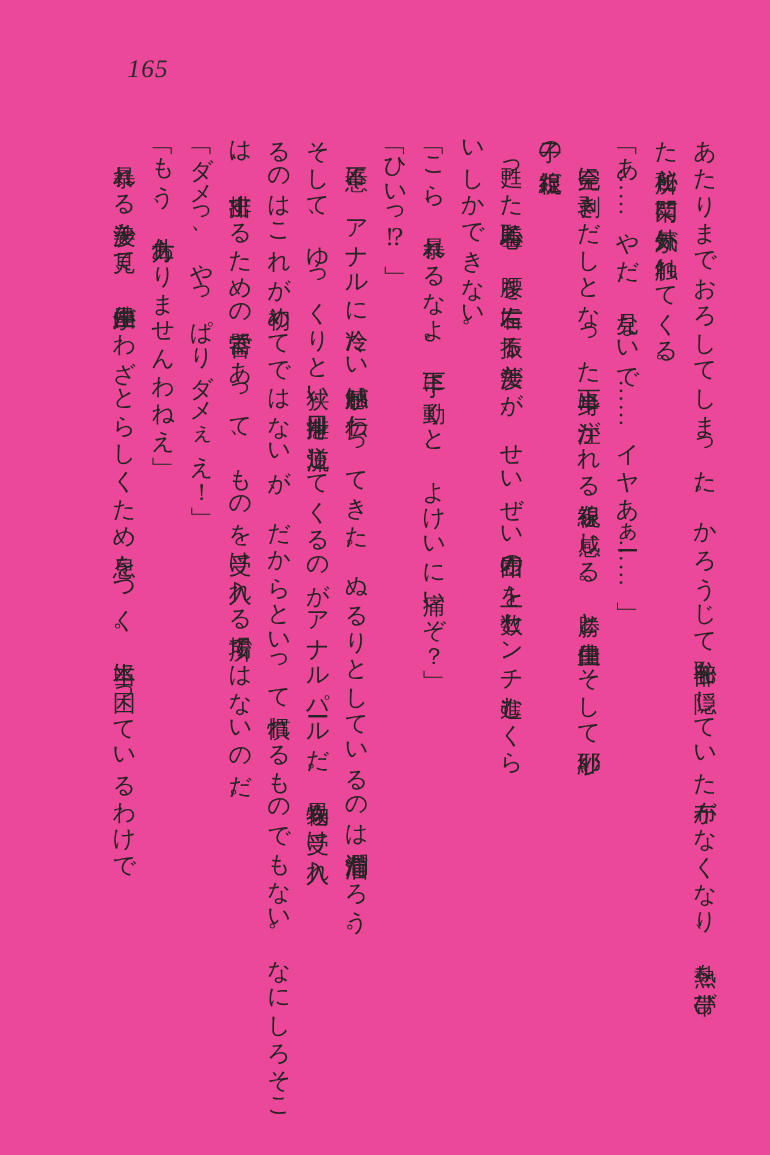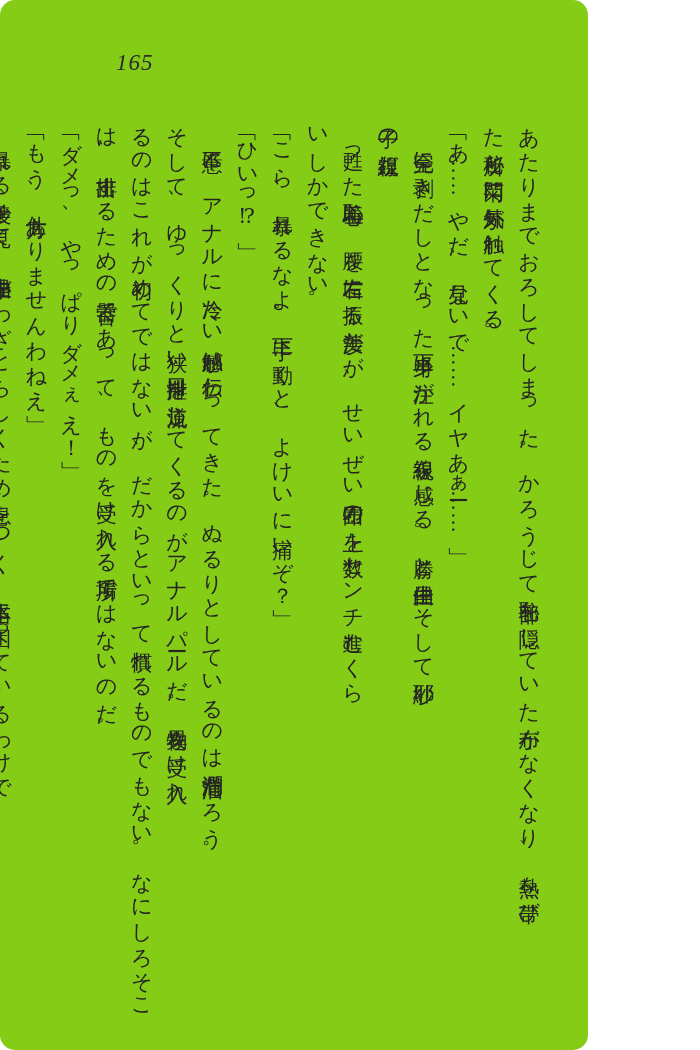--- a/index.html
+++ b/index.html
@@ -1,25 +1,24 @@
 <!DOCTYPE html>
 <html><head>
 <meta charset="utf-8">
 <style>
   html, body {
     margin: 0;
     padding: 0;
   }
   .page {
     position: relative;
-    width: 588px;
+    width: 700px;
     height: 1050px;
-    background: #84cc16;
+    background: #ec4899;
     overflow: hidden;
-    border-radius: 15px;
   }
   .page-number {
     position: absolute;
     top: 50px;
     left: 116px;
     font-family: "Liberation Serif", "DejaVu Serif", serif;
     font-style: italic;
     font-size: 23px;
     color: #2b2b2b;
     letter-spacing: 1px;

